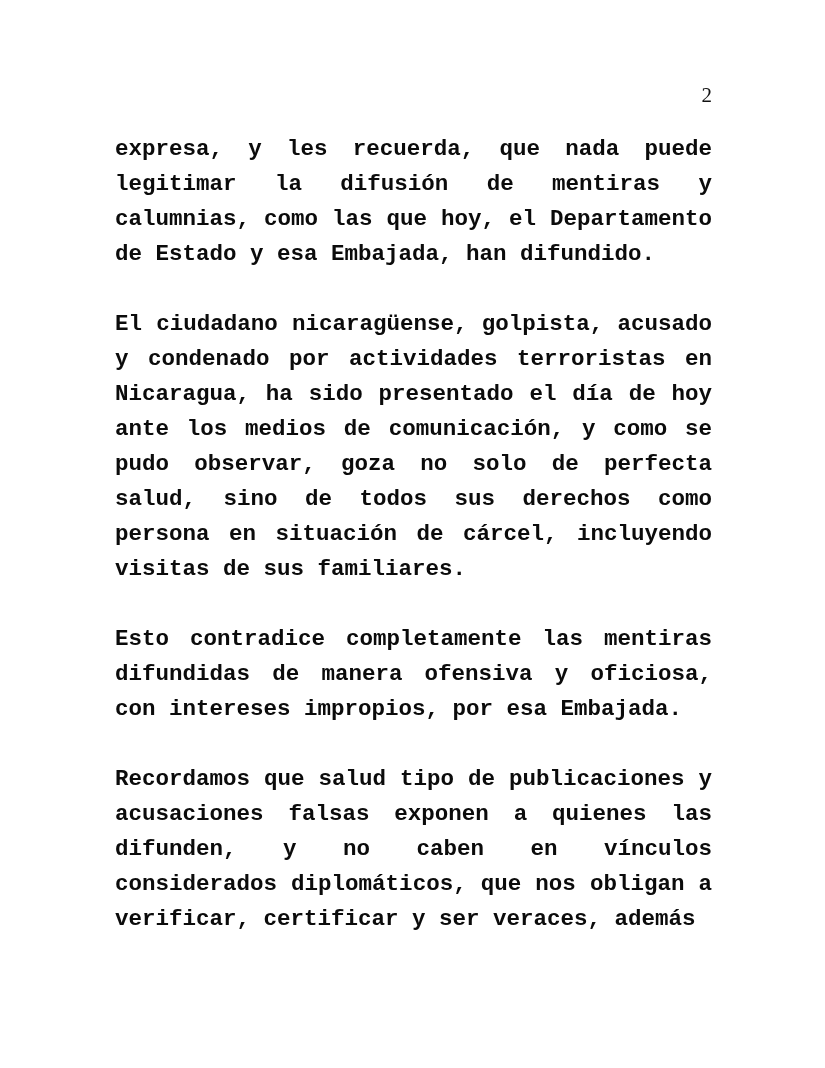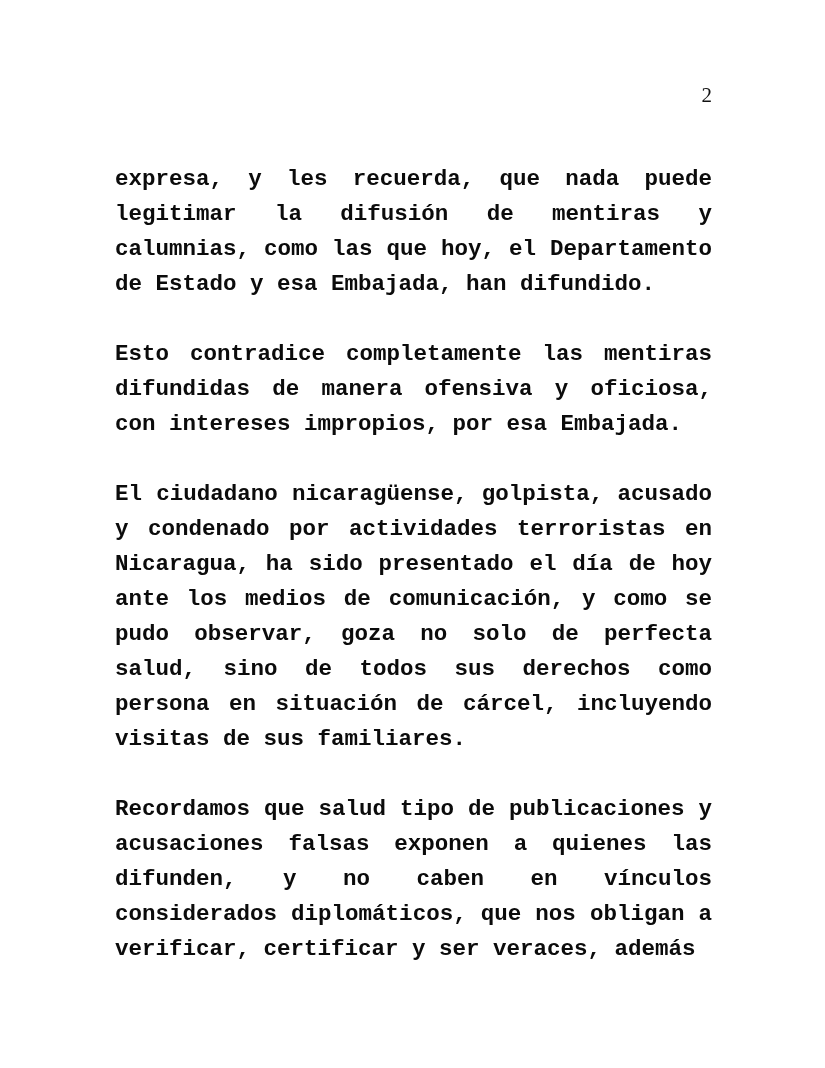--- a/index.html
+++ b/index.html
@@ -19,21 +19,21 @@
     top: 83px;
     left: 115px;
     width: 597px;
     text-align: right;
     font-family: "Liberation Serif", serif;
     font-size: 21px;
     color: #111111;
   }
   .content {
     position: absolute;
-    top: 162px;
+    top: 132px;
     left: 115px;
     width: 597px;
   }
   .content p {
     margin: 0 0 35px 0;
     font-family: "Liberation Mono", "DejaVu Sans Mono", monospace;
     font-weight: bold;
     font-size: 22.5px;
     line-height: 35px;
     color: #0b0b0b;
@@ -43,17 +43,17 @@
   }
 </style>
 </head>
 <body>
 
 <div class="page">
   <div class="page-number">2</div>
 
   <div class="content">
     <p>expresa, y les recuerda, que nada puede legitimar la difusión de mentiras y calumnias, como las que hoy, el Departamento de Estado y esa Embajada, han difundido.</p>
+    <p>El ciudadano nicaragüense, golpista, acusado y condenado por actividades terroristas en Nicaragua, ha sido presentado el día de hoy ante los medios de comunicación, y como se pudo observar, goza no solo de perfecta salud, sino de todos sus derechos como persona en situación de cárcel, incluyendo visitas de sus familiares.</p>
     <p>Esto contradice completamente las mentiras difundidas de manera ofensiva y oficiosa, con intereses impropios, por esa Embajada.</p>
-    <p>El ciudadano nicaragüense, golpista, acusado y condenado por actividades terroristas en Nicaragua, ha sido presentado el día de hoy ante los medios de comunicación, y como se pudo observar, goza no solo de perfecta salud, sino de todos sus derechos como persona en situación de cárcel, incluyendo visitas de sus familiares.</p>
     <p>Recordamos que salud tipo de publicaciones y acusaciones falsas exponen a quienes las difunden, y no caben en vínculos considerados diplomáticos, que nos obligan a verificar, certificar y ser veraces, además</p>
   </div>
 </div>
 
 </body></html>

